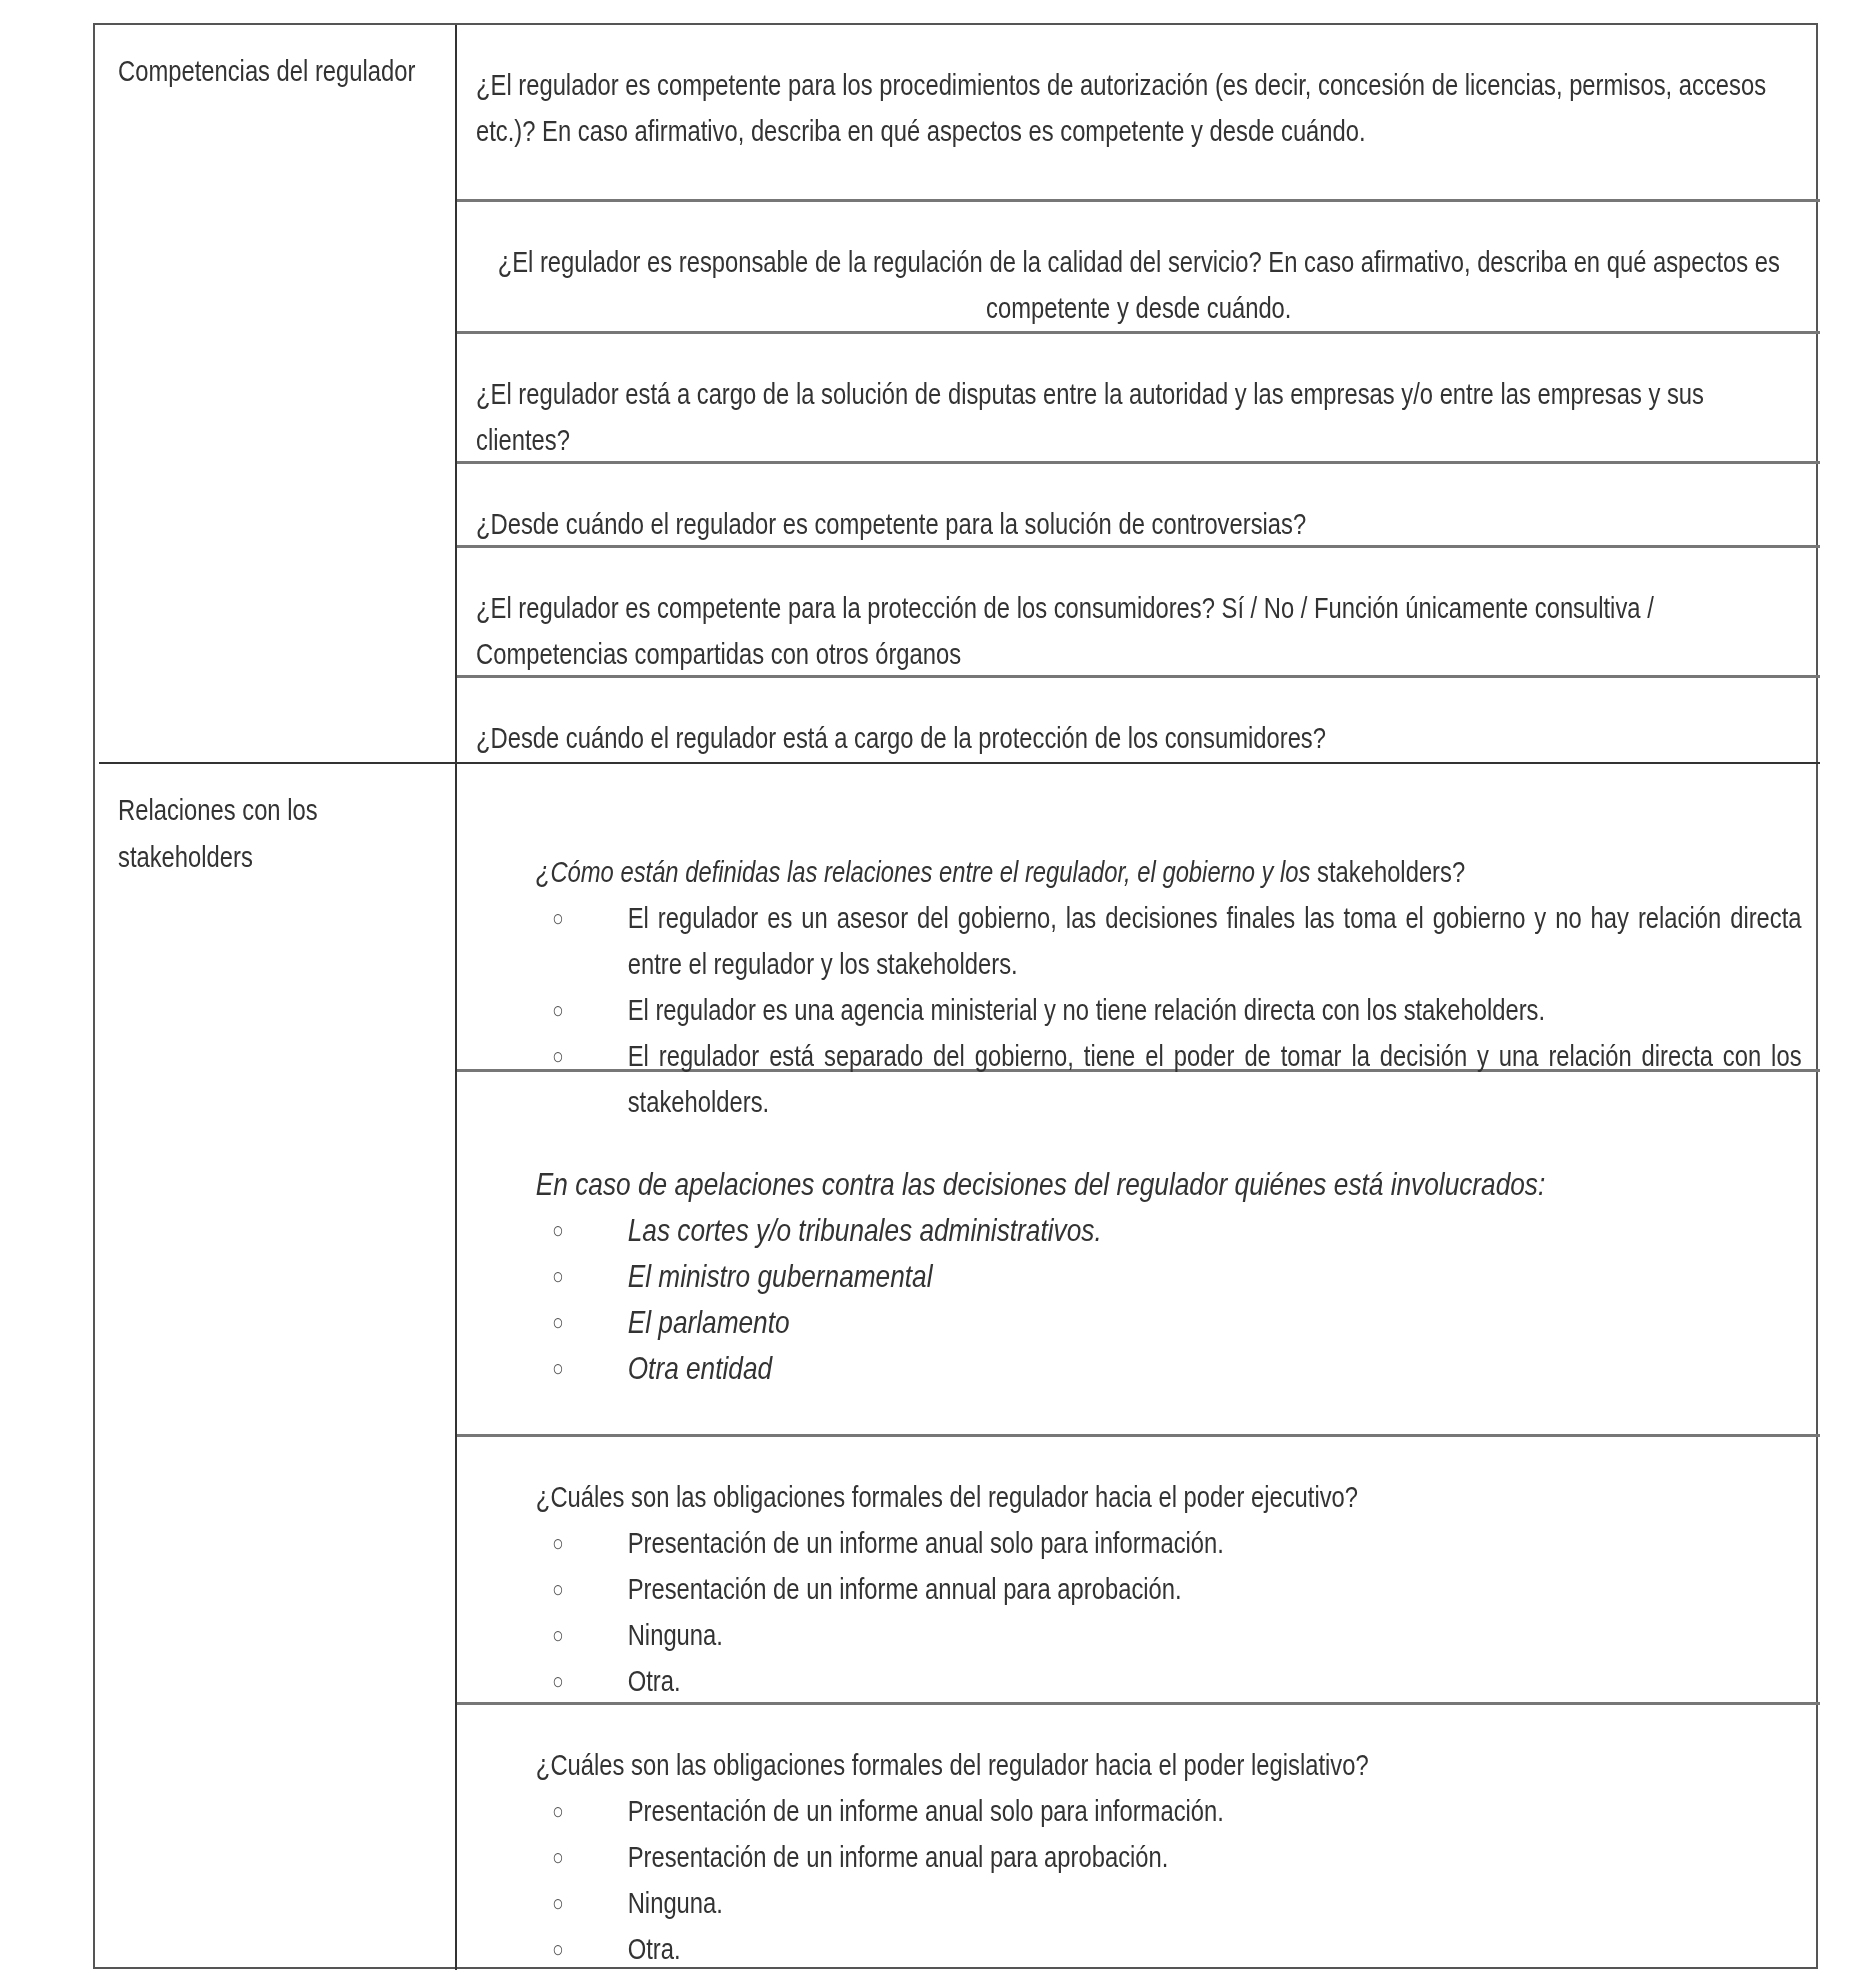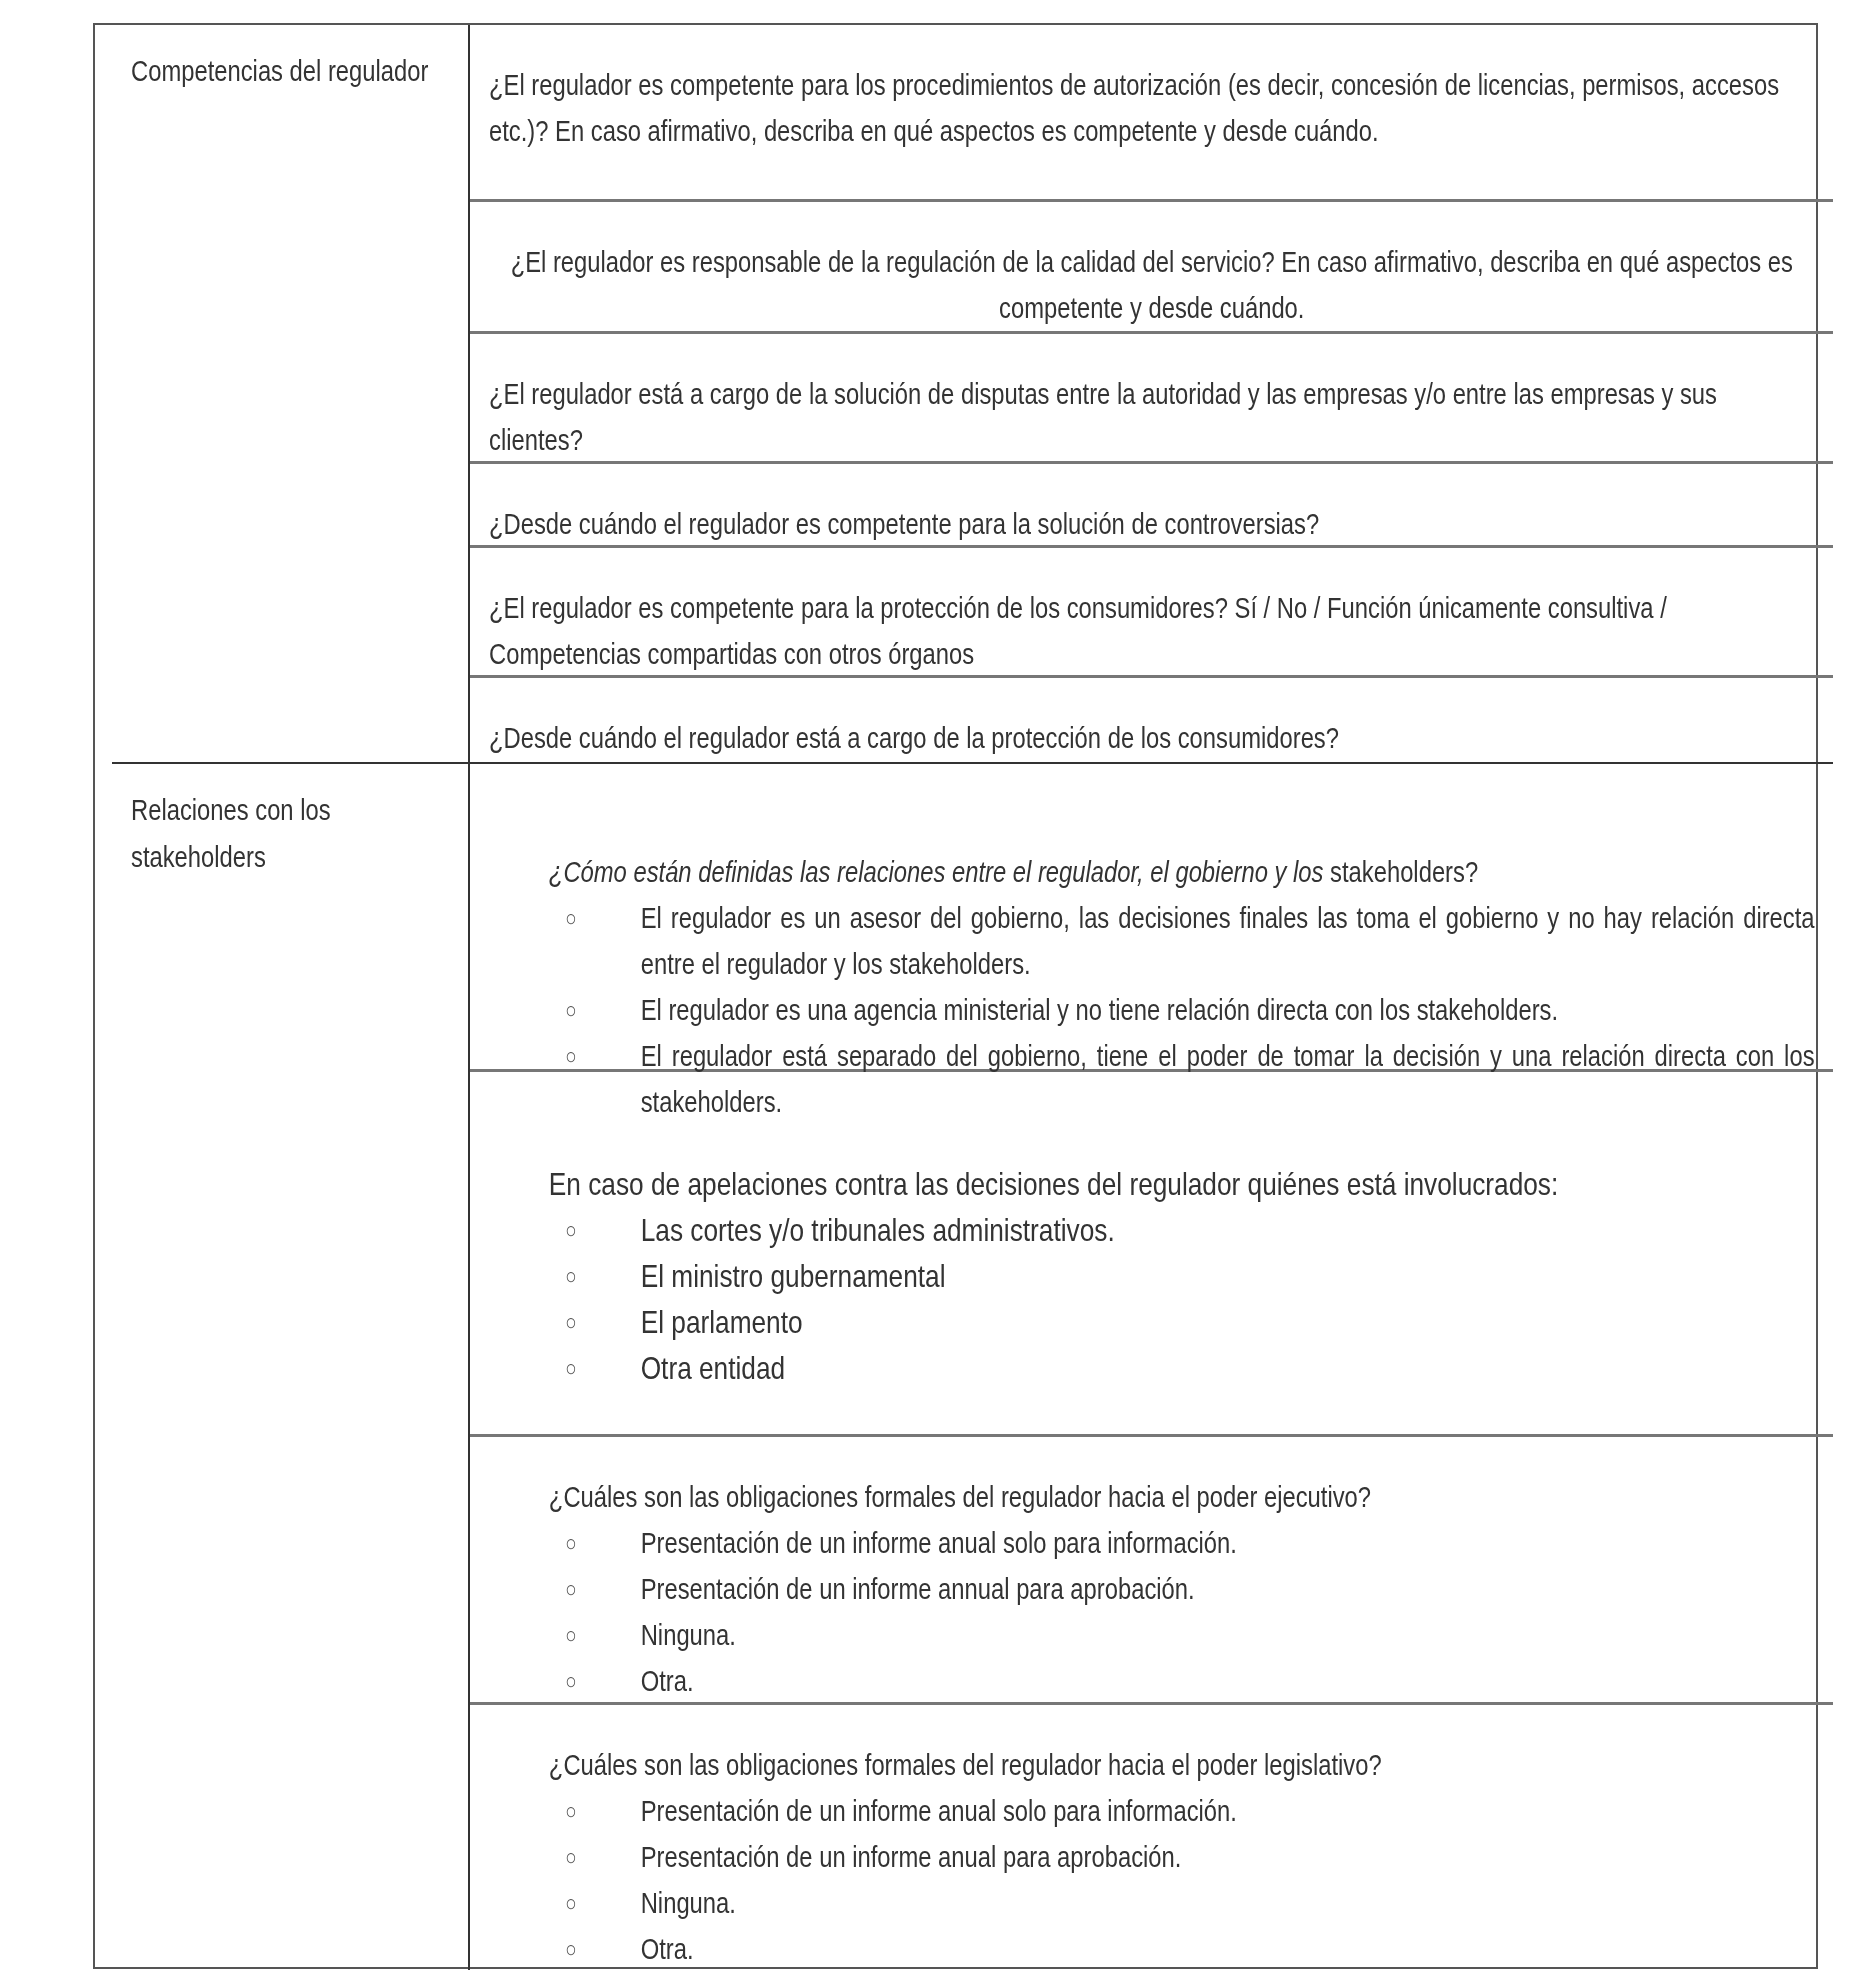--- a/index.html
+++ b/index.html
@@ -1,20 +1,20 @@
 <!DOCTYPE html>
 <html style="font-size:11px"><head>
 <meta charset="utf-8">
 <style>
   html,body{margin:0;padding:0;background:#ffffff;}
   body{width:1874px;height:1985px;position:relative;overflow:hidden;
        font-family:"Liberation Sans", sans-serif;color:#333333;}
   .tbl{position:absolute;left:93px;top:23px;width:1725px;height:1946px;
        border:2.1px solid #555555;box-sizing:border-box;}
-  .sec{position:absolute;left:17px;width:100%;box-sizing:border-box;}
+  .sec{position:absolute;left:4px;width:100%;box-sizing:border-box;}
   .sec-label{position:absolute;left:0;top:0;width:358px;height:100%;
        border-right:2.1px solid #333333;box-sizing:border-box;
        padding:23px 19px;font-size:29px;line-height:47px;
        transform-origin:left top;}
   .cell{position:absolute;left:358px;right:0;box-sizing:border-box;
        border-bottom:3.4px solid #777777;padding:37px 19px;
        font-size:29px;line-height:46px;}
   .cell.last{border-bottom:none;}
   .narrow{display:inline-block;transform:scaleX(0.82);transform-origin:left top;
        width:122%;}
@@ -62,21 +62,21 @@
       <div class="narrow">
         <p class="q ind"><span class="ital">¿Cómo están definidas las relaciones entre el regulador, el gobierno y los</span><span> stakeholders?</span></p>
         <ul class="opts">
           <li><span class="bul">○</span><span>El regulador es un asesor del gobierno, las decisiones finales las toma el gobierno y no hay relación directa entre el regulador y los stakeholders.</span></li>
           <li><span class="bul">○</span><span>El regulador es una agencia ministerial y no tiene relación directa con los stakeholders.</span></li>
           <li><span class="bul">○</span><span>El regulador está separado del gobierno, tiene el poder de tomar la decisión y una relación directa con los stakeholders.</span></li>
         </ul>
       </div>
     </div>
 
-    <div class="cell sp" style="top:360px;height:313px;">
+    <div class="cell sp" style="top:360px;height:313px;font-style:italic;">
       <div class="narrow">
         <p class="q just" style="text-indent:73px;"><span>En caso de apelaciones contra las decisiones del regulador quiénes está involucrados:</span></p>
         <ul class="opts">
           <li><span class="bul">○</span><span>Las cortes y/o tribunales administrativos.</span></li>
           <li><span class="bul">○</span><span>El ministro gubernamental</span></li>
           <li><span class="bul">○</span><span>El parlamento</span></li>
           <li><span class="bul">○</span><span>Otra entidad</span></li>
         </ul>
       </div>
     </div>

